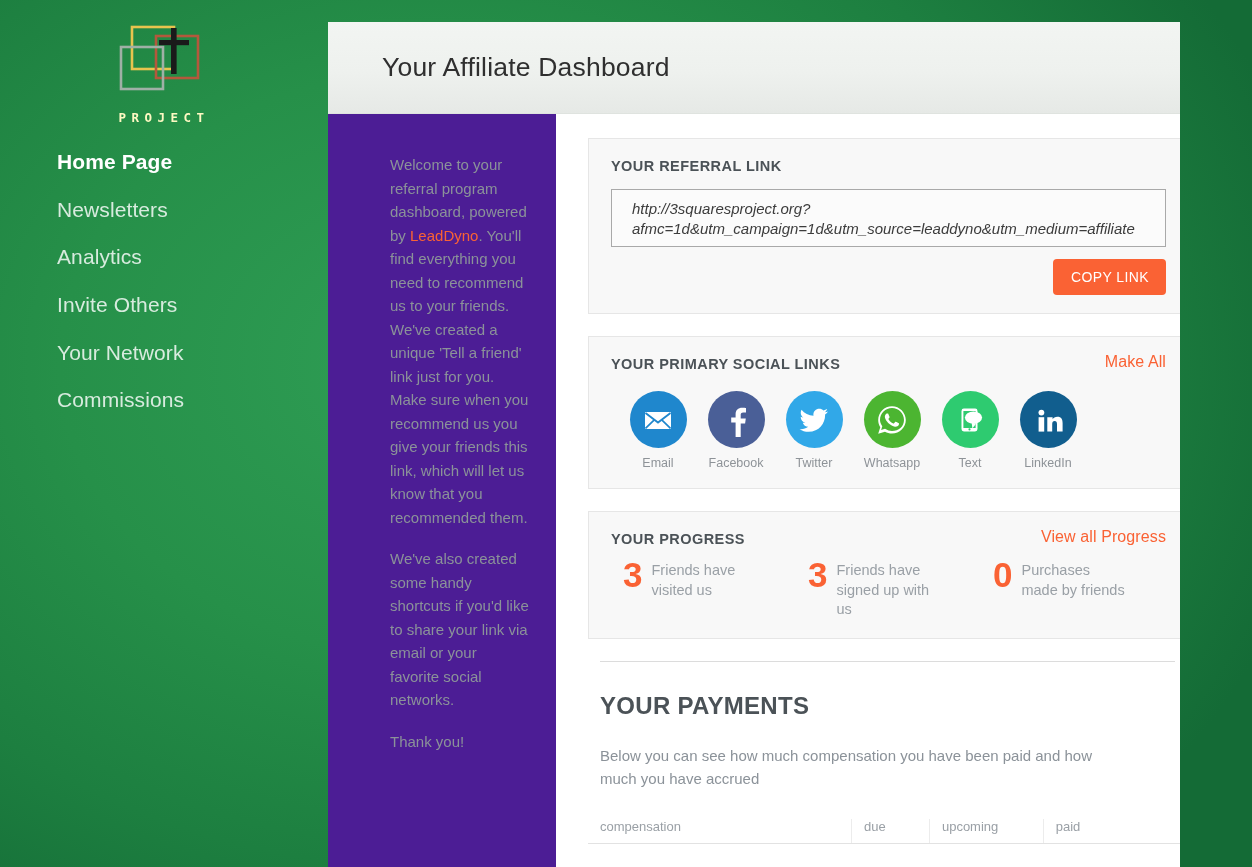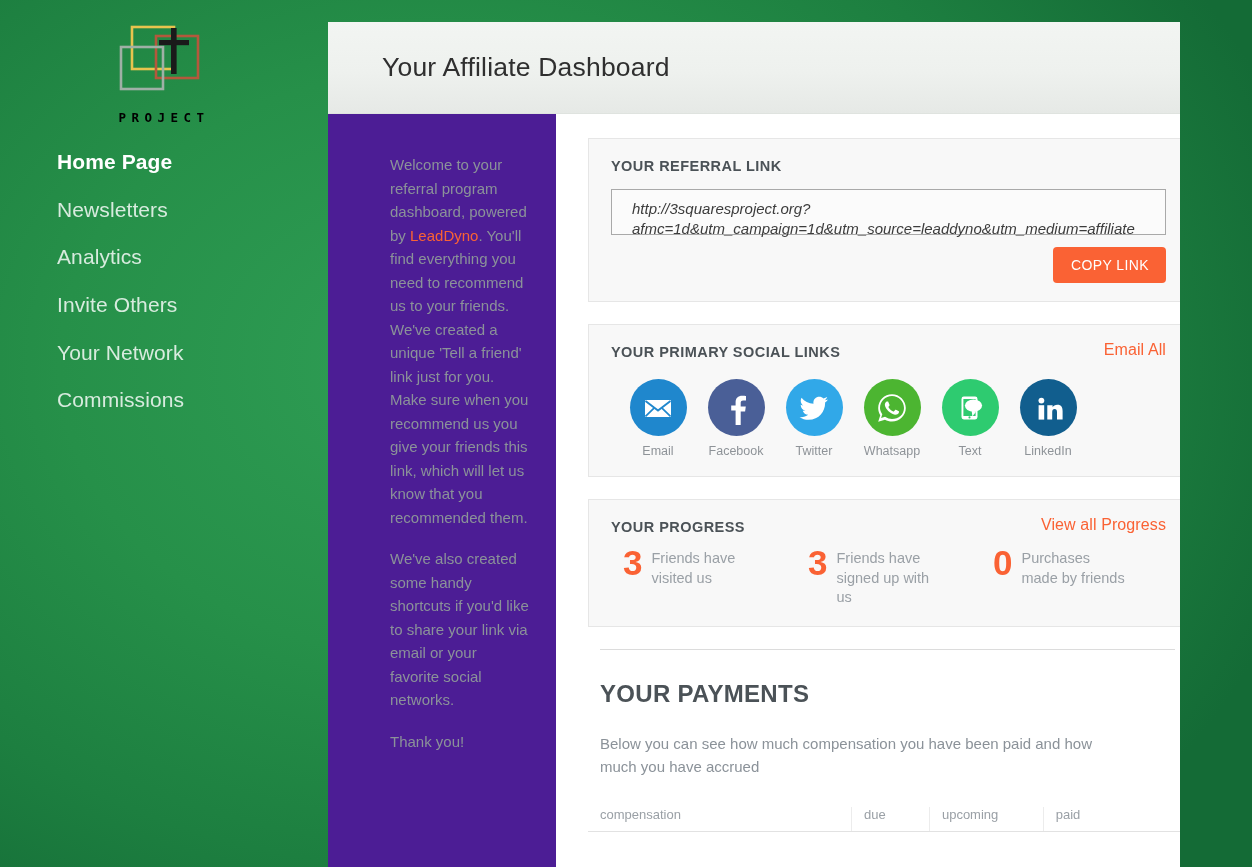--- a/index.html
+++ b/index.html
@@ -38,21 +38,21 @@
     font-weight: bold;
     letter-spacing: 4.5px;
     color: #151515;
     font-family: "DejaVu Sans Mono", monospace;
     line-height: 1.05;
   }
   .logo-line2 {
     font-size: 12.5px;
     font-weight: bold;
     letter-spacing: 5.5px;
-    color: #000000;
+    color: #fef9c3;
     font-family: "DejaVu Sans Mono", monospace;
     margin-top: 2px;
   }
   #nav {
     margin-top: 24px;
     padding-left: 57px;
   }
   .nav-item {
     display: block;
     font-size: 21px;
@@ -138,21 +138,21 @@
     color: #fa6234;
     font-size: 16px;
     cursor: pointer;
     letter-spacing: .1px;
     margin-top: -2px;
   }
 
   
   #ref-input-wrap {
     margin-top: 14px;
-    height: 46px;
+    height: 58px;
     border: 1px solid #a9a9a9;
     background: #fbfbfb;
     padding: 9px 0 0 20px;
     overflow: visible;
     position: relative;
   }
   #ref-link-text {
     font-style: italic;
     font-size: 15px;
     color: #3c3c3c;
@@ -318,21 +318,21 @@
           <span id="ref-link-text">http://3squaresproject.org?
 afmc=1d&amp;utm_campaign=1d&amp;utm_source=leaddyno&amp;utm_medium=affiliate</span>
         </div>
         <div id="copy-row">
           <button id="copy-link-btn">COPY LINK</button>
         </div>
       </div>
 
       <div class="card">
         <div class="card-title">YOUR PRIMARY SOCIAL LINKS</div>
-        <a class="card-link">Email All</a>
+        <a class="card-link">Make All</a>
         <div id="social-row">
 
           <div class="social-item">
             <div class="social-circle" style="background:#1f87cd">
               <svg width="32" height="32" viewBox="0 0 32 32">
                 <rect x="3" y="8" width="26" height="17" rx="1" fill="#fff"></rect>
                 <path d="M3.5 9 L16 18.5 L28.5 9" fill="none" stroke="#1f87cd" stroke-width="1.9"></path>
                 <path d="M3.5 24.4 L12 16.2 M28.5 24.4 L20 16.2" fill="none" stroke="#1f87cd" stroke-width="1.7"></path>
               </svg>
             </div>

